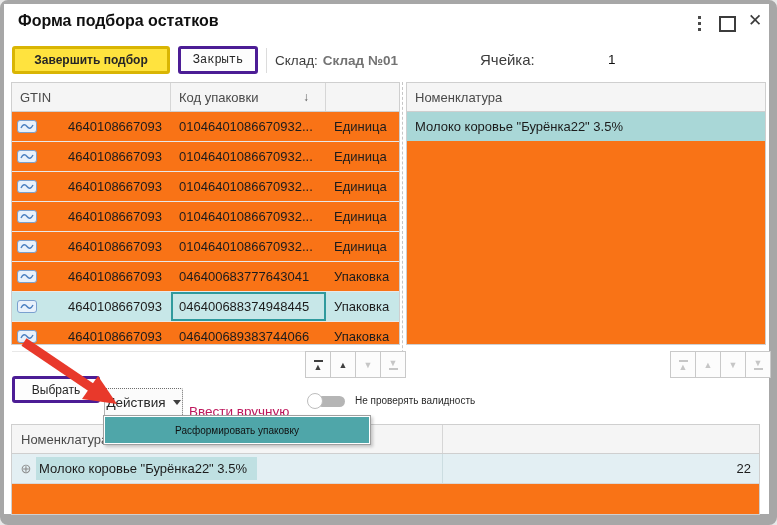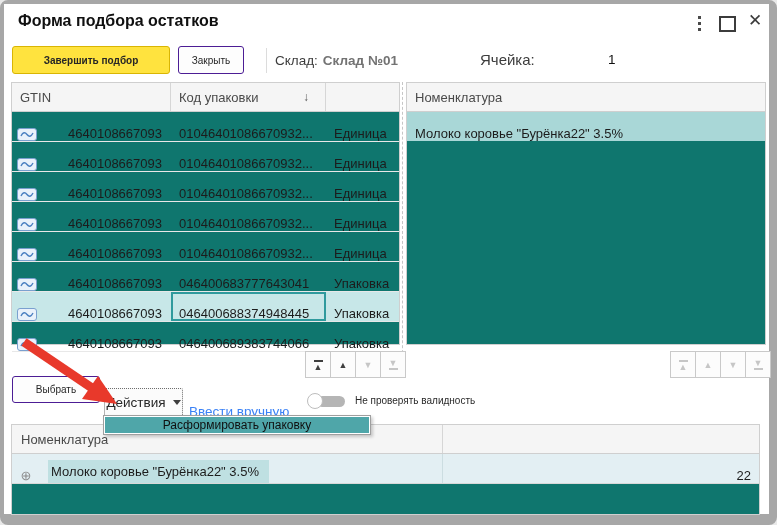--- a/index.html
+++ b/index.html
@@ -16,41 +16,41 @@
   .content{position:absolute;left:4px;top:4px;width:765px;height:510px;background:#fff;}
 
   
   .title{position:absolute;left:14px;top:8px;font-size:16px;font-weight:bold;color:#101010;}
   .kebab{position:absolute;left:688px;top:12px;width:14px;height:18px;display:flex;flex-direction:column;gap:3px;align-items:center;cursor:pointer;}
   .kebab i{width:3px;height:3px;background:#4a4a4a;display:block;}
   .btn-max{position:absolute;left:715px;top:12px;width:13px;height:12px;border:2px solid #3c3c3c;cursor:pointer;}
   .btn-close{position:absolute;left:744px;top:6px;font-size:17px;color:#3c3c3c;cursor:pointer;line-height:22px;}
 
   
-  .btn{box-sizing:border-box;border:1px solid #4c1d95;border-radius:3px;background:#fdfdfd;
-       display:flex;align-items:center;justify-content:center;font-size:10px;color:#262626;cursor:pointer;}
+  .btn{box-sizing:border-box;border:3px solid #4c1d95;border-radius:3px;background:#fdfdfd;
+       display:flex;align-items:center;justify-content:center;font-size:12px;color:#262626;cursor:pointer;}
   .btn-finish{position:absolute;left:8px;top:42px;width:158px;height:28px;background:#ffe33e;border-color:#d9b503;font-weight:bold;}
-  .btn-close2{position:absolute;left:174px;top:42px;width:66px;height:28px;}
+  .btn-close2{position:absolute;left:174px;top:42px;width:80px;height:28px;font-family:Liberation Mono, monospace;}
   .tb-sep{position:absolute;left:262px;top:44px;width:1px;height:25px;background:#dcdcdc;}
   .wh{position:absolute;left:271px;top:42px;height:28px;display:flex;align-items:center;gap:5px;font-size:13.5px;}
   .wh .lab{color:#3c3c3c;} .wh .val{color:#737373;font-weight:bold;}
   .cell-lab{position:absolute;left:476px;top:42px;height:28px;line-height:28px;font-size:15px;color:#3c3c3c;}
   .cell-val{position:absolute;left:604px;top:42px;height:28px;line-height:28px;font-size:13.5px;color:#101010;}
 
   
-  .panel{position:absolute;box-sizing:border-box;border:1px solid #cfcfcf;background:#0f766e;}
+  .panel{position:absolute;box-sizing:border-box;border:1px solid #cfcfcf;background:#f97316;}
   .lt{left:7px;top:78px;width:389px;height:263px;}
   .rt{left:402px;top:78px;width:360px;height:263px;}
   .thead{height:28px;background:#f5f5f5;border-bottom:1px solid #cfcfcf;display:grid;font-size:13px;color:#4a4a4a;}
   .lt .thead{grid-template-columns:159px 155px 1fr;}
   .th{display:flex;align-items:center;padding-left:8px;position:relative;box-sizing:border-box;}
   .lt .th:nth-child(1),.lt .th:nth-child(2){border-right:1px solid #d6d6d6;}
   .sort{position:absolute;right:16px;color:#5a5a5a;font-size:12px;}
   .trow{height:29px;display:grid;grid-template-columns:159px 155px 1fr;border-bottom:1px solid #e8e8e8;font-size:13px;color:#1c1c1c;cursor:pointer;}
-  .td{display:flex;align-items:flex-end;box-sizing:border-box;gap:12px;}
+  .td{display:flex;align-items:center;box-sizing:border-box;}
   .td.gtin{justify-content:space-between;padding:0 9px 0 5px;}
   .td.code,.td.type{padding-left:8px;}
   .row-sel{background:#c7e7e8;}
   .cell-sel{box-shadow:inset 0 0 0 2px #2f9a9d;}
   .mark-icon{width:20px;height:13px;flex:0 0 auto;}
 
   .rt .thead{grid-template-columns:1fr;}
   .rt .trow{grid-template-columns:1fr;border-bottom:none;}
   .rt .trow .td{padding-left:8px;}
   .rsel{background:#a9d7d7;}
@@ -64,30 +64,30 @@
   .navbtn .bar{width:9px;height:2px;background:currentColor;margin:1px 0;}
   .nav-on{color:#3f3f3f;} .nav-off{color:#c6c6c6;}
 
   .splitter{position:absolute;left:398px;top:78px;height:296px;border-left:1px dashed #c6c6c6;}
 
   
   .btn-select{position:absolute;left:8px;top:372px;width:88px;height:27px;}
   .btn-actions{position:absolute;left:100px;top:384px;width:77px;height:27px;border:1px dotted #6e6e6e;border-radius:2px;
                background:#fbfbfb;display:flex;align-items:center;justify-content:center;gap:7px;font-size:13.5px;color:#262626;cursor:pointer;}
   .caret{width:0;height:0;border-left:4px solid transparent;border-right:4px solid transparent;border-top:5px solid #3f3f3f;}
-  .link{position:absolute;left:185px;top:400px;font-size:13.5px;color:#3b82f6;cursor:pointer;}
+  .link{position:absolute;left:185px;top:400px;font-size:13.5px;color:#be185d;cursor:pointer;}
   .toggle{position:absolute;left:303px;top:389px;width:40px;height:16px;cursor:pointer;}
   .toggle .track{position:absolute;left:10px;top:3px;width:28px;height:11px;border-radius:6px;background:#b5b5b5;}
   .toggle .knob{position:absolute;left:0;top:0;width:16px;height:16px;border-radius:50%;background:#fff;border:1px solid #bdbdbd;box-sizing:border-box;}
   .toggle-lab{position:absolute;left:351px;top:391px;font-size:10px;color:#2a2a2a;}
 
   
   .menu{position:absolute;left:99px;top:411px;width:268px;box-sizing:border-box;border:1px solid #9f9f9f;background:#fff;
         padding:1px;z-index:10;box-shadow:2px 2px 3px rgba(0,0,0,.2);}
-  .menu-item{height:16px;background:#4fa6a9;color:#101010;display:flex;align-items:center;justify-content:center;font-size:12px;cursor:pointer;}
+  .menu-item{height:26px;background:#4fa6a9;color:#101010;display:flex;align-items:center;justify-content:center;font-size:10px;cursor:pointer;}
 
   
   .bt{left:7px;top:420px;width:749px;height:91px;}
   .bt .thead{grid-template-columns:431px 1fr;}
   .bt .th:nth-child(1){border-right:1px solid #d6d6d6;padding-left:9px;}
   .bt .trow{grid-template-columns:431px 1fr;background:#e3eff3;border-bottom:1px solid #d8d8d8;}
   .bt .name-cell{padding-left:0;border-right:1px solid #ccdde1;}
   .expander{color:#8b8b8b;font-size:13px;width:20px;text-align:center;flex:0 0 auto;margin-left:4px;cursor:pointer;}
   .name-hl{background:#bfe0e2;padding:4px 10px 4px 3px;}
   .qty-cell{justify-content:flex-end;padding-right:8px;}

